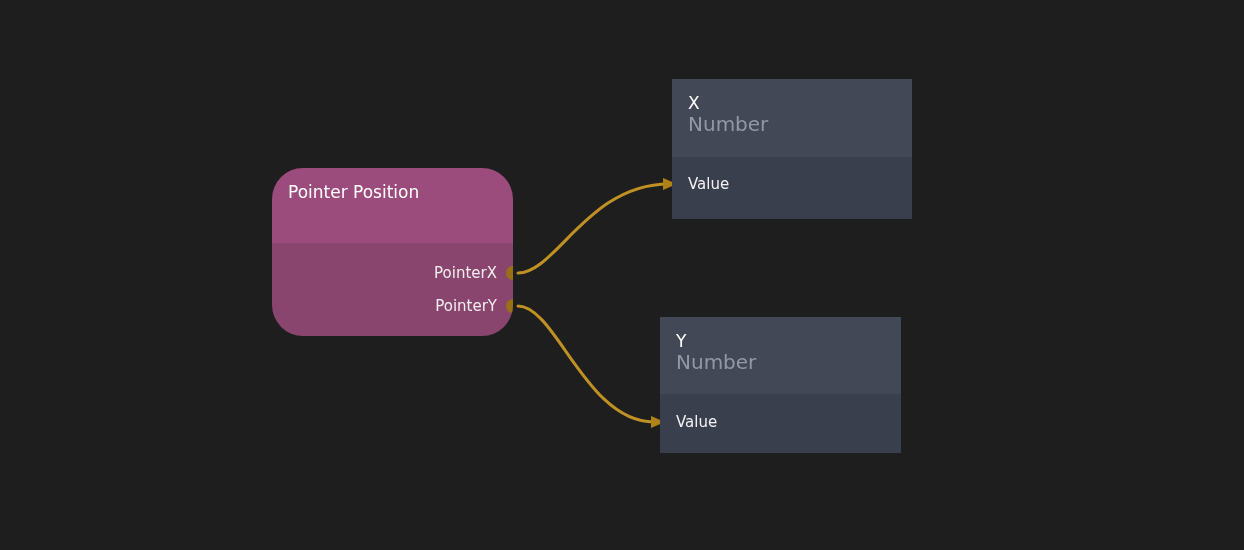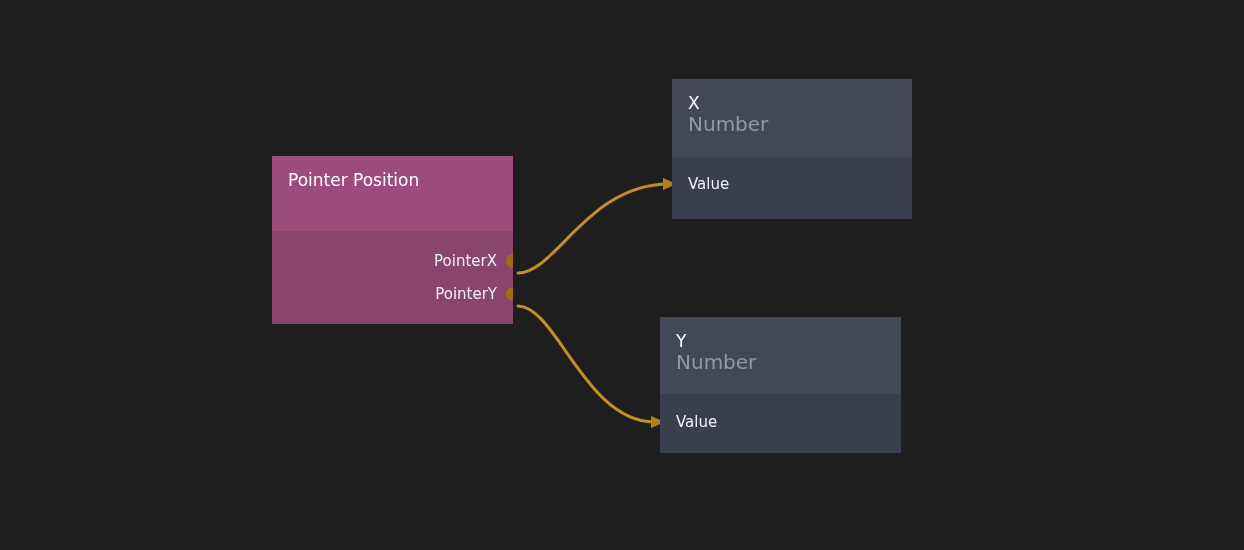--- a/index.html
+++ b/index.html
@@ -95,21 +95,21 @@
 
 <div id="canvas">
 
   <svg id="edge-layer" viewBox="0 0 1244 550" width="1244" height="550">
     <path d="M 518 273 C 556 273, 588 184, 669 184" fill="none" stroke="#bf9124" stroke-width="3" stroke-linecap="round"></path>
     <path d="M 518 306 C 556 306, 586 422, 654 422" fill="none" stroke="#bf9124" stroke-width="3" stroke-linecap="round"></path>
     <polygon points="677,184 663,178 663,190" fill="#b08318"></polygon>
     <polygon points="665,422 651,416 651,428" fill="#b08318"></polygon>
   </svg>
 
-  <div class="node node-script" style="left:272px; top:156px; width:241px; height:168px;">
+  <div class="node node-script" style="left:272px; top:168px; width:241px; height:168px;border-radius:31px;">
     <div class="node-header">
       <div class="node-title">Pointer Position</div>
     </div>
     <div class="node-body">
       <div class="port-row-out" style="top:20px;">
         <span class="port-label">PointerX</span>
       </div>
       <div class="port-row-out" style="top:53px;margin-left:27px;">
         <span class="port-label">PointerY</span>
       </div>

